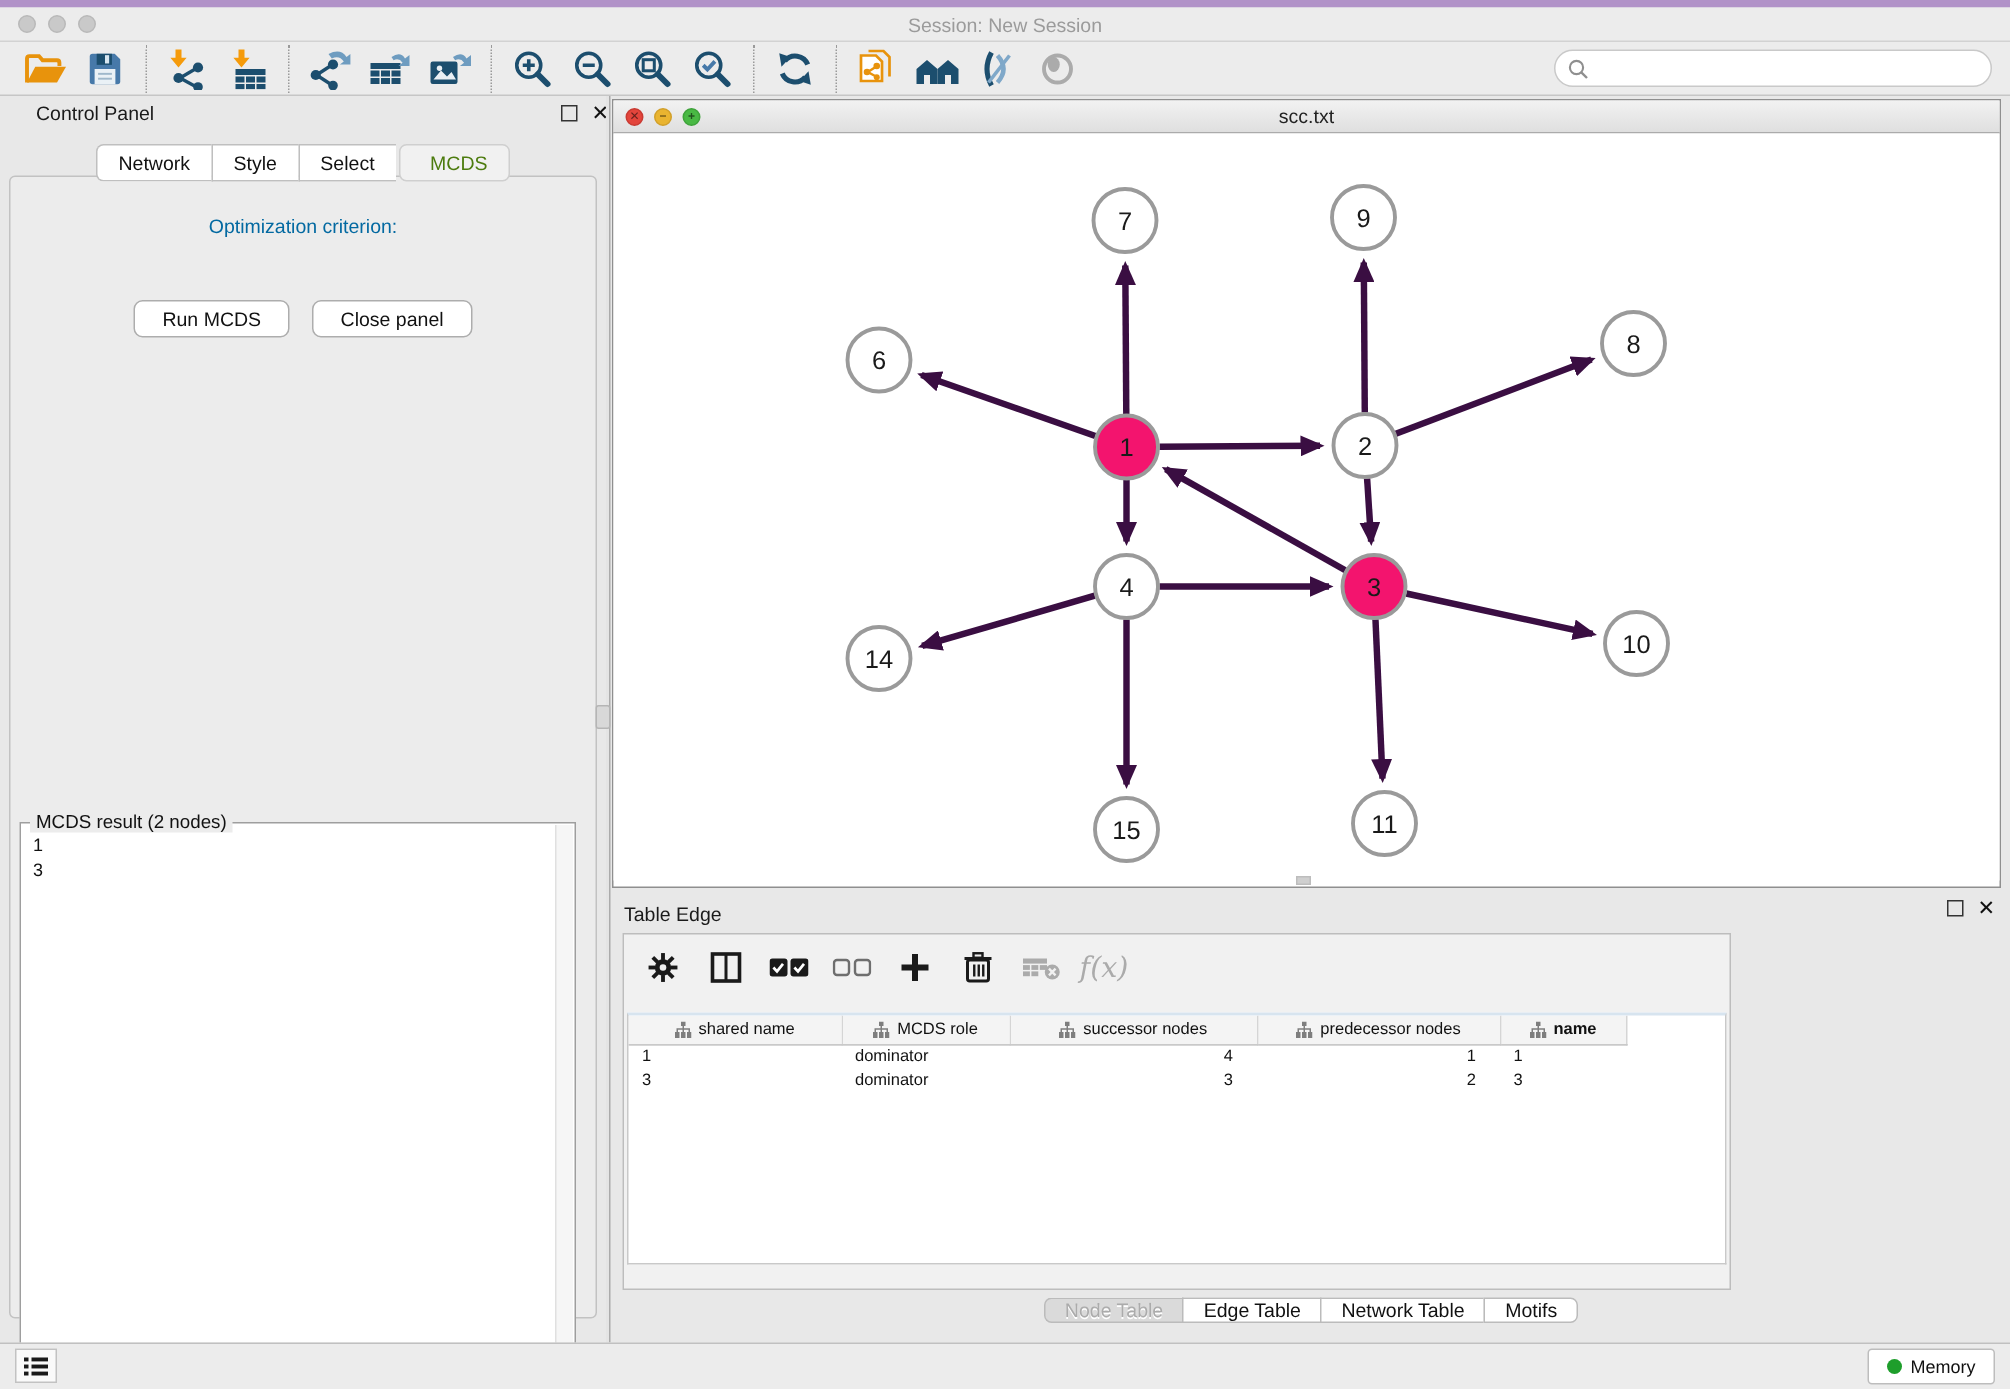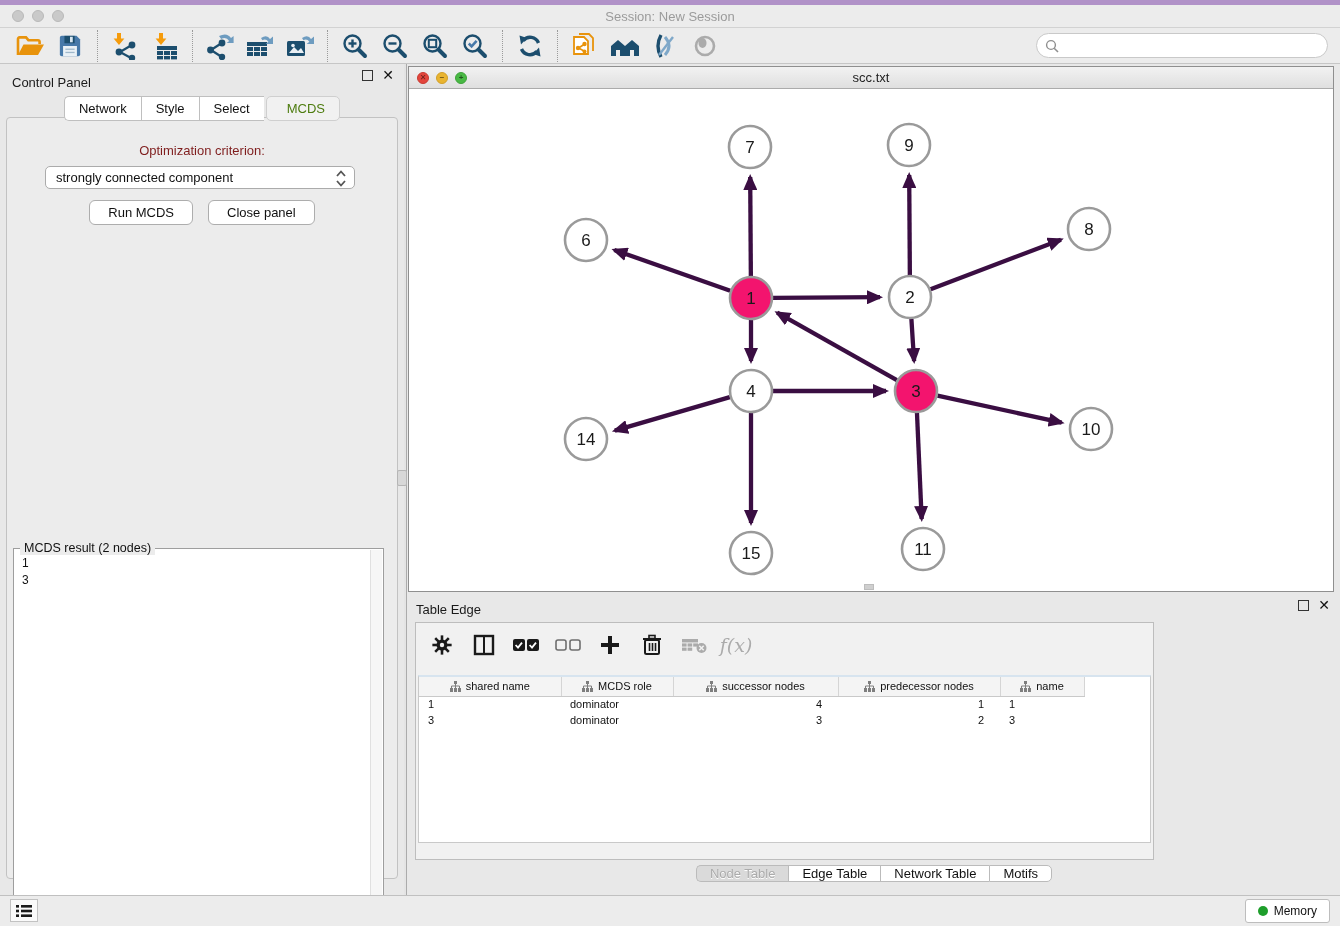--- a/index.html
+++ b/index.html
@@ -16,32 +16,32 @@
 
   
   .toolbar { position:absolute; left:0; top:28px; width:1340px; height:36px; background:#ECECEC; border-bottom:1px solid #C6C6C6; display:flex; align-items:center; padding-left:10px; }
   .ico { width:40px; height:34px; display:flex; align-items:center; justify-content:center; cursor:pointer; }
   .sep { border-left:1px dotted #9A9A9A; height:32px; margin:0 7px; }
   .searchbox { position:absolute; right:12px; top:5px; width:292px; height:25px; background:#FFF; border:1px solid #C9C9C9; border-radius:13px; display:flex; align-items:center; padding-left:8px; }
   .searchbox input { border:none; outline:none; flex:1; font-size:12px; background:transparent; height:20px; }
 
   
   .control-panel { position:absolute; left:0; top:64px; width:404px; height:831px; background:#E8E8E8; }
-  .cp-header { position:absolute; left:0; top:4px; width:100%; height:22px; display:flex; align-items:flex-end; }
+  .cp-header { position:absolute; left:12px; top:4px; width:100%; height:22px; display:flex; align-items:flex-start; }
   .cp-title { font-size:13px; color:#1A1A1A; margin-left:12px; }
   .panel-btns { position:absolute; right:10px; top:0; display:flex; gap:9px; align-items:center; }
   .float-btn { width:11px; height:11px; border:1.6px solid #333; background:transparent; cursor:pointer; }
   .close-btn { font-size:14px; font-weight:bold; color:#111; cursor:pointer; line-height:1; }
   .cp-tabs { position:absolute; left:0; top:32px; width:100%; display:flex; justify-content:center; z-index:3; }
   .cp-tab { background:#FFF; border:1px solid #BFBFBF; border-right:none; padding:4px 14px; font-size:13px; color:#111; cursor:pointer; }
   .cp-tab:first-child { border-radius:5px 0 0 5px; }
   .cp-tab:last-child { border-right:1px solid #C8C8C8; border-radius:0 5px 5px 0; }
   .cp-tab.active { background:#F1F1F1; color:#4d7c0f; border-color:#CFCFCF; border-radius:5px; margin-left:2px;padding-left:20px; }
   .cp-body { position:absolute; left:6px; top:53px; width:392px; height:762px; background:#ECECEC; border:1px solid #C2C2C2; border-radius:4px; }
-  .opt-label { text-align:center; margin-top:25px; font-size:13px; color:#7f1d1d; }
+  .opt-label { text-align:center; margin-top:25px; font-size:13px; color:#0369a1; }
   .dropdown { position:absolute; left:38px; top:48px; width:310px; height:23px; background:#FFF; border:1px solid #ABABAB; border-radius:5px; display:flex; align-items:center; font-size:13px; padding-left:10px; color:#111; cursor:pointer; }
   .dd-spinner { position:absolute; right:6px; top:2px; }
   .cp-buttons { position:absolute; left:0; top:82px; width:100%; display:flex; justify-content:center; gap:15px; }
   .mac-btn { background:#FFF; border:1px solid #ADADAD; border-radius:6px; padding:4px 18px; font-size:13px; color:#111; cursor:pointer; }
   .result-group { position:absolute; left:6px; top:430px; width:371px; height:381px; border:1px solid #9E9E9E; background:#FFF; }
   .result-legend { position:absolute; left:6px; top:-8px; background:#ECECEC; padding:0 4px; font-size:12.5px; color:#111; }
   .result-text { position:absolute; left:2px; top:6px; right:14px; bottom:2px; font-size:12px; color:#111; white-space:pre; padding-left:6px; line-height:17px; overflow:hidden; }
   .result-scroll { position:absolute; right:1px; top:1px; bottom:1px; width:12px; background:#F6F6F6; border-left:1px solid #E0E0E0; }
 
   
@@ -267,29 +267,20 @@
       </span>
     </div>
     <div class="cp-tabs">
         <div class="cp-tab">Network</div>
         <div class="cp-tab">Style</div>
         <div class="cp-tab">Select</div>
         <div class="cp-tab active">MCDS</div>
       </div>
     <div class="cp-body">
       <div class="opt-label">Optimization criterion:</div>
-      <div class="dropdown">
-        <span>strongly connected component</span>
-        <span class="dd-spinner">
-          <svg width="14" height="19" viewBox="0 0 14 19">
-              <path d="M3 7 L7 2.5 L11 7" fill="none" stroke="#555" stroke-width="1.8"></path>
-              <path d="M3 12 L7 16.5 L11 12" fill="none" stroke="#555" stroke-width="1.8"></path>
-            </svg>
-        </span>
-      </div>
       <div class="cp-buttons">
         <button class="mac-btn">Run MCDS</button>
         <button class="mac-btn">Close panel</button>
       </div>
       <div class="result-group">
         <span class="result-legend">MCDS result (2 nodes)</span>
         <div class="result-text">1
 3</div>
         <div class="result-scroll"></div>
       </div>
@@ -510,21 +501,21 @@
                         <rect x="4" y="0" width="3" height="3"></rect>
                         <rect x="0" y="7" width="3" height="4"></rect>
                         <rect x="4" y="7" width="3" height="4"></rect>
                         <rect x="8" y="7" width="3" height="4"></rect>
                       </g>
                       <path d="M5.5 3 v2 M1.5 7 v-2 h8 v2 M5.5 5 v2" stroke="#7E7E7E" fill="none"></path>
                     </svg>
                     <span>predecessor nodes</span>
                   </div>
                 </th>
-                <th style="width: 84px;">
+                <th style="width: 84px; font-weight: bold;">
                   <div class="hcell">
                     <svg width="11" height="11" viewBox="0 0 11 11">
                       <g fill="#7E7E7E">
                         <rect x="4" y="0" width="3" height="3"></rect>
                         <rect x="0" y="7" width="3" height="4"></rect>
                         <rect x="4" y="7" width="3" height="4"></rect>
                         <rect x="8" y="7" width="3" height="4"></rect>
                       </g>
                       <path d="M5.5 3 v2 M1.5 7 v-2 h8 v2 M5.5 5 v2" stroke="#7E7E7E" fill="none"></path>
                     </svg>

